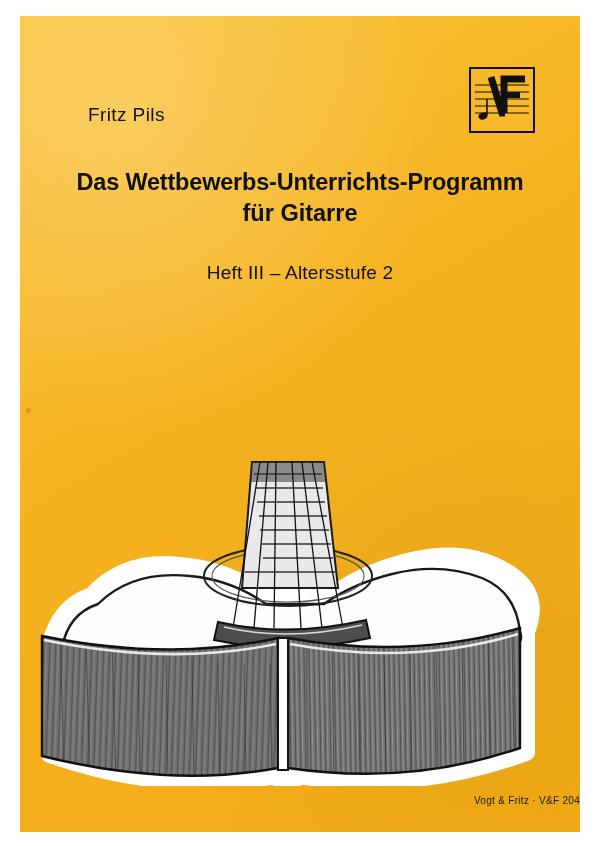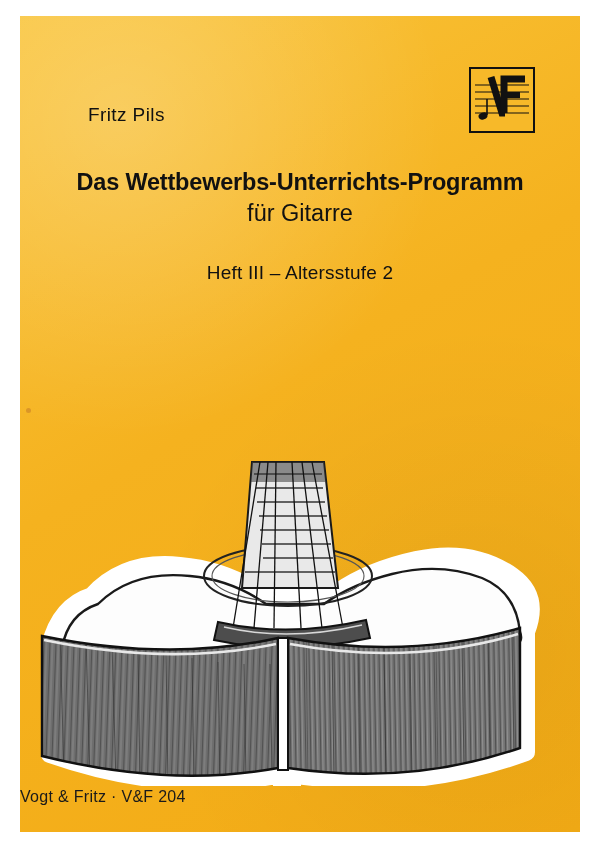--- a/index.html
+++ b/index.html
@@ -76,21 +76,21 @@
   }
   .title-line1 {
     font-size: 23.5px;
     font-weight: bold;
     color: #111;
     letter-spacing: -0.2px;
     line-height: 1.22;
   }
   .title-line2 {
     font-size: 23.5px;
-    font-weight: normal;
+    font-weight: bold;
     color: #111;
     line-height: 1.22;
     margin-top: 2px;
   }
   .subtitle {
     margin-top: 35px;
     font-size: 19px;
     color: #111;
     letter-spacing: 0.2px;
   }
@@ -108,22 +108,22 @@
     width: 560px;
     height: 330px;
   }
 
   
   .imprint {
     position: absolute;
     left: 0;
     right: 0;
     bottom: 26px;
-    text-align: left;
-    font-size: 16px;
+    text-align: right;
+    font-size: 10px;
     color: #1a1a1a;
     letter-spacing: 0.3px;
   }
 
   
   .stray-mark {
     position: absolute;
     left: 6px;
     top: 392px;
     width: 5px;

